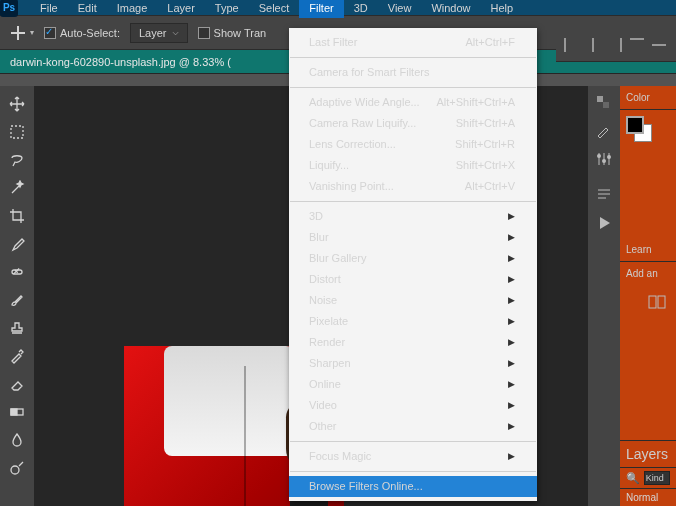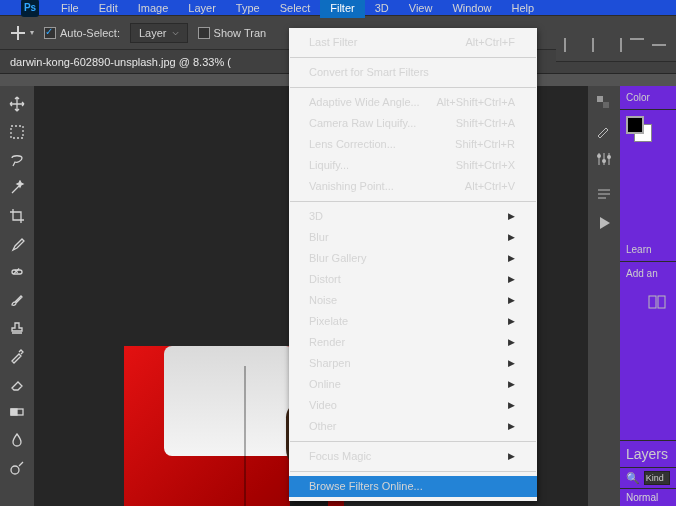--- a/index.html
+++ b/index.html
@@ -1,36 +1,36 @@
 <!DOCTYPE html>
 <html><head>
 <meta charset="utf-8">
 <style>
 *{margin:0;padding:0;box-sizing:border-box;font-family:Tahoma,Arial,sans-serif;font-size:11px;color:#d4d4d4;user-select:none}
 body{background:#535353;width:676px;height:506px;overflow:hidden;position:relative}
-.menubar{height:16px;background:#1d4ed8;display:flex;align-items:center;padding:0 21px;border-bottom:1px solid #2b2b2b}
+.menubar{height:16px;background:#0c4a6e;display:flex;align-items:center;padding:0 0;border-bottom:1px solid #2b2b2b}
 .ps-logo{width:18px;height:18px;background:#001e36;border-radius:3px;display:flex;align-items:center;justify-content:center;color:#31a8ff;font-weight:bold;font-size:10px;margin-right:12px}
 .menubar-item{padding:4px 10px;cursor:default}
 .menubar-item.active{background:#0d6dc1;color:#fff}
 .optbar{height:34px;background:#444;display:flex;align-items:center;padding:0 10px;border-bottom:1px solid #2b2b2b;gap:10px}
 .move-icon{width:16px;height:14px;position:relative}
 .move-icon::before{content:"";position:absolute;width:14px;height:2px;background:#d4d4d4;top:6px;left:1px}
 .move-icon::after{content:"";position:absolute;width:2px;height:14px;background:#d4d4d4;left:7px;top:0}
 .chev{font-size:8px;color:#bbb}
 .auto-select{display:flex;gap:4px}
 .cbox{width:12px;height:12px;border:1px solid #999;background:#333;position:relative}
 .cbox.on::after{content:"✓";position:absolute;top:-2px;left:0;font-size:10px;color:#31a8ff}
 .select-btn{background:#3a3a3a;border:1px solid #2a2a2a;padding:3px 8px;display:flex;align-items:center;gap:6px}
-.tab-row{height:24px;background:#404040;display:flex;align-items:center;padding:0 10px;border-bottom:1px solid #262626}
+.tab-row{height:24px;background:#0f766e;display:flex;align-items:center;padding:0 10px;border-bottom:1px solid #262626}
 .doc-tab{color:#e6e6e6;font-size:11px}
 .workspace{position:absolute;top:86px;left:34px;right:88px;bottom:0;background:#262626;overflow:hidden}
 .toolbar{position:absolute;top:86px;left:0;width:34px;background:#444;bottom:0;display:flex;flex-direction:column;align-items:center;padding-top:4px}
 .tool{width:28px;height:24px;display:flex;align-items:center;justify-content:center;margin:2px 0;position:relative}
 .tool svg{stroke:#d4d4d4;fill:none;stroke-width:1.3}
-.rpanels{position:absolute;top:86px;right:0;width:88px;bottom:0;background:#6d28d9;display:flex}
+.rpanels{position:absolute;top:86px;right:0;width:88px;bottom:0;background:#c2410c;display:flex}
 .iconstrip{width:32px;background:#444;display:flex;flex-direction:column;align-items:center;padding-top:8px;gap:10px}
 .iconstrip .ic{width:18px;height:18px}
 .panel-stack{flex:1;display:flex;flex-direction:column}
 .panel-hdr{font-size:10px;color:#ccc;padding:6px 6px;border-bottom:1px solid #2b2b2b}
 .swatches{padding:6px;position:relative;height:38px}
 .swA{width:18px;height:18px;background:#000;border:2px solid #aaa;position:absolute;top:6px;left:6px}
 .swB{width:18px;height:18px;background:#fff;border:1px solid #888;position:absolute;top:14px;left:14px}
 .dropdown{position:absolute;top:28px;left:289px;width:248px;background:#f4f4f4;box-shadow:1px 2px 6px rgba(0,0,0,.5);z-index:50;padding:4px 0}
 .dd-item{display:flex;justify-content:space-between;align-items:flex-start;padding:3px 22px 3px 20px;color:#1a1a1a;font-size:12px;line-height:15px}
 .dd-item.disabled{color:#999}
@@ -249,21 +249,21 @@
   </div>
 </div>
 
 <div class="dropdown" id="filter-dd">
     <div class="dd-item disabled">
       <span>Last Filter</span>
       <span>Alt+Ctrl+F</span>
     </div>
     <div class="dd-sep"></div>
     <div class="dd-item">
-      <span>Convert for Smart Filters</span>
+      <span>Camera for Smart Filters</span>
     </div>
     <div class="dd-sep"></div>
     <div class="dd-item">
       <span>Adaptive Wide Angle...</span>
       <span>Alt+Shift+Ctrl+A</span>
     </div>
     <div class="dd-item">
       <span>Camera Raw Liquify...</span>
       <span>Shift+Ctrl+A</span>
     </div>

